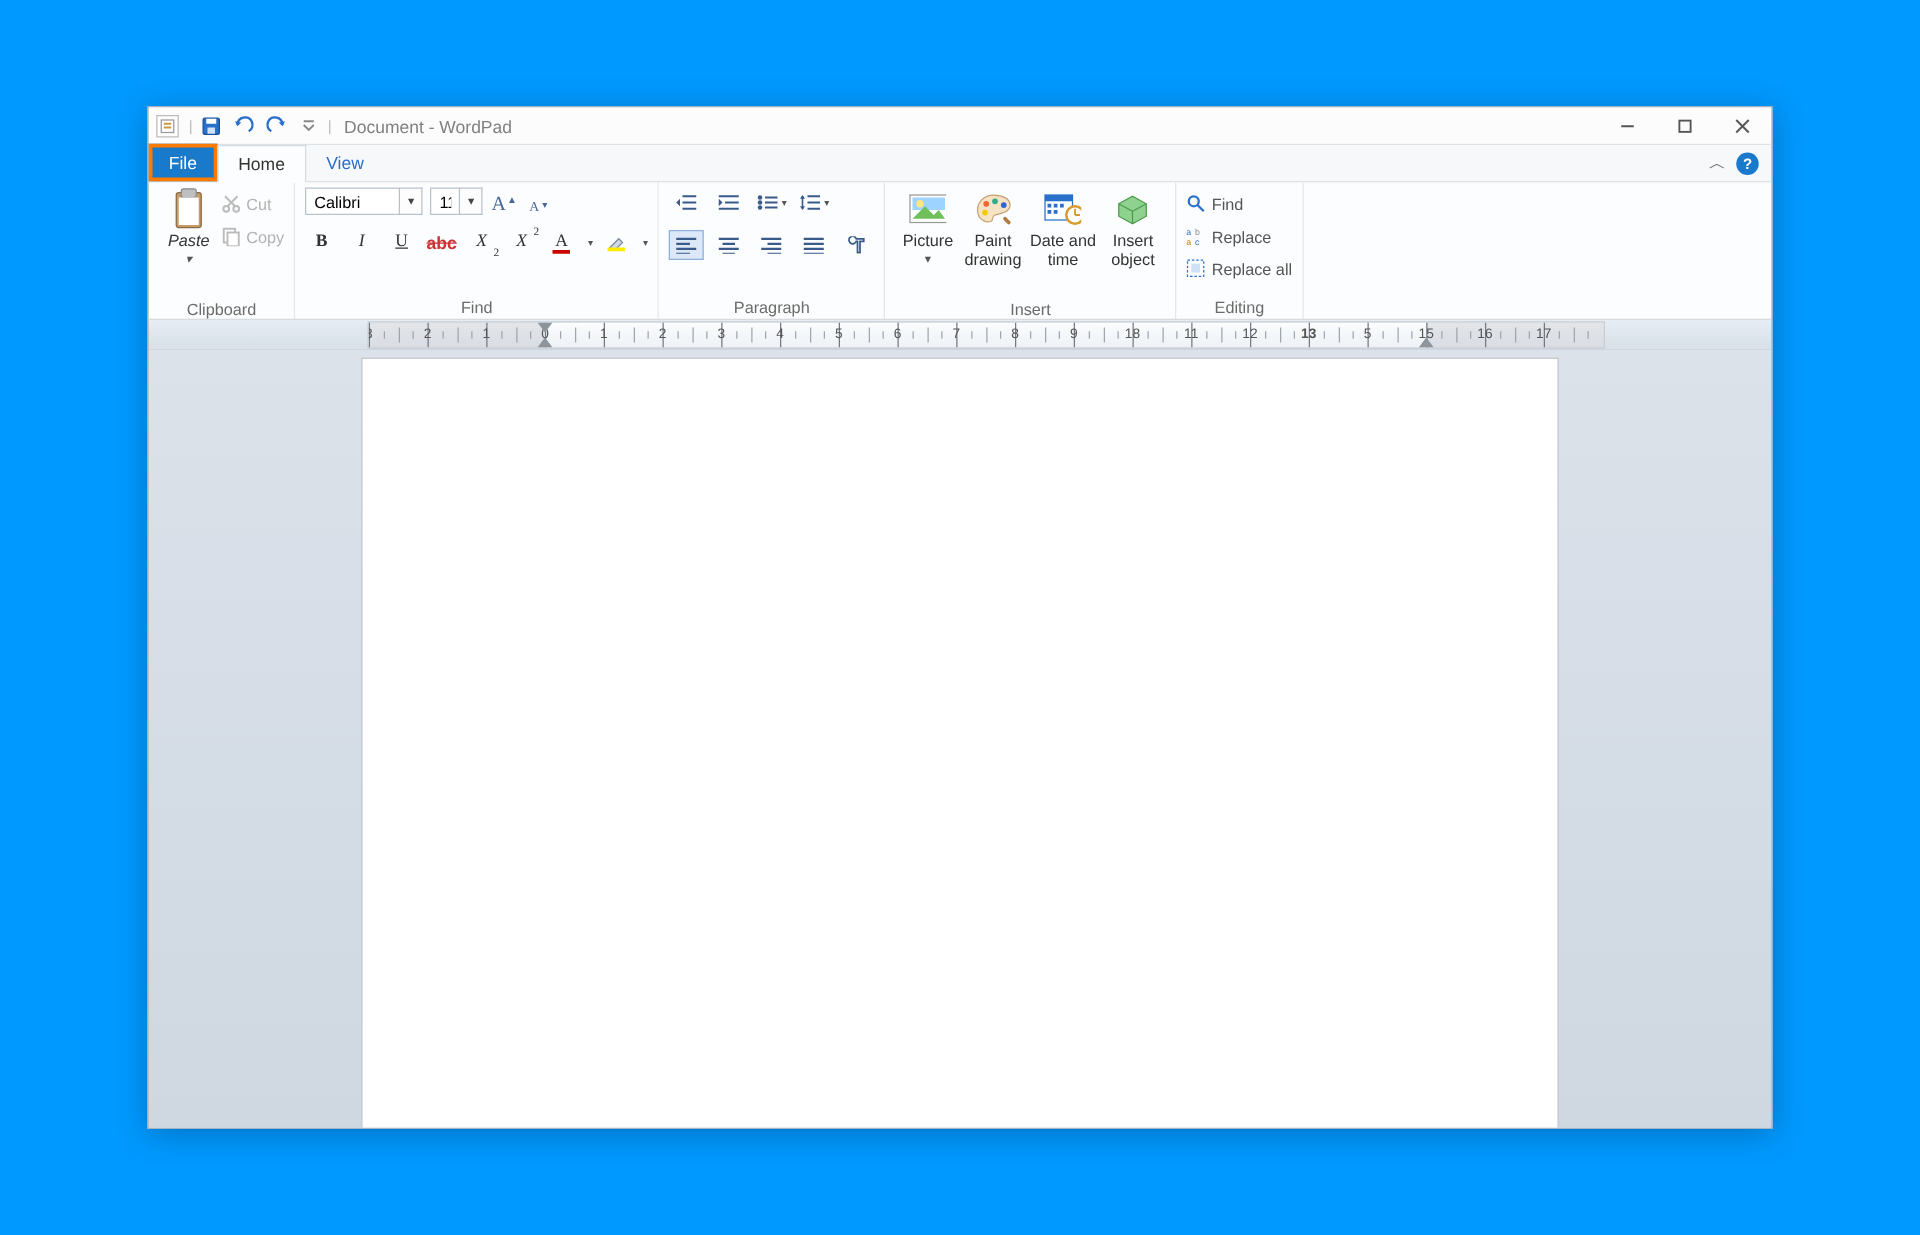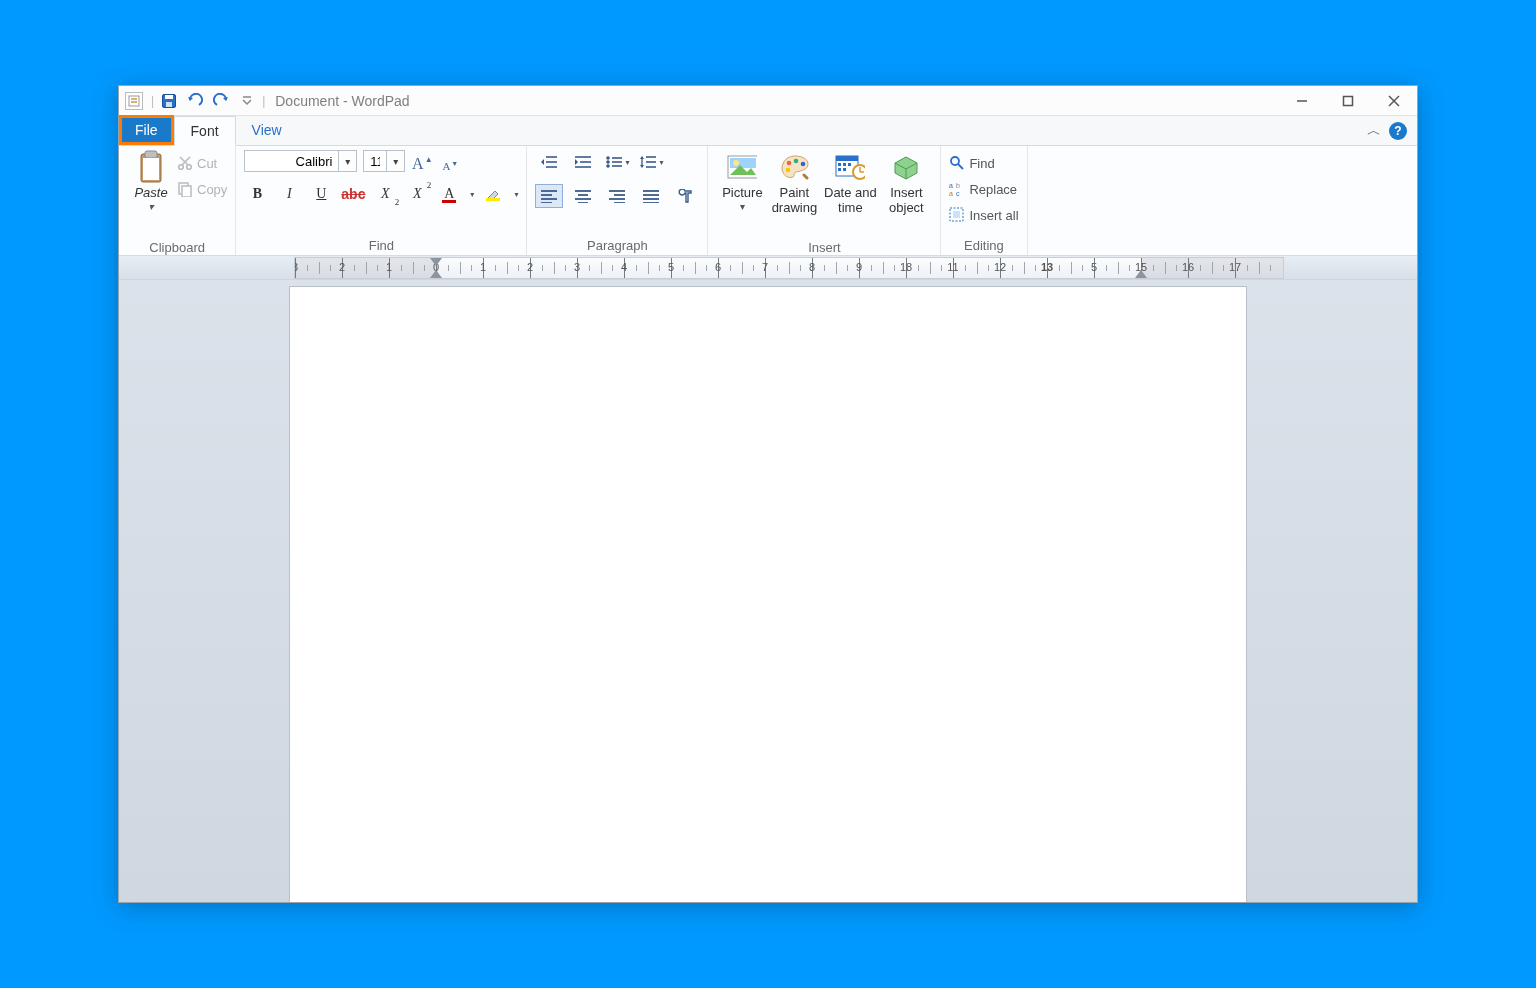--- a/index.html
+++ b/index.html
@@ -54,21 +54,21 @@
   .mini-row { display:flex; align-items:center; gap:4px; height:22px; color:#555; font-size:13px; }
   .mini-row .micon { width:16px; height:16px; display:flex; align-items:center; justify-content:center; }
   .disabled { color:#b3b3b3; }
 
   
   .font-line1 { display:flex; align-items:center; gap:6px; }
   .combo { display:flex; }
   .combo input { height:22px; border:1px solid #b9c2cb; padding:0 6px; font-size:13px; background:#fff; }
   .combo .drop { width:18px; height:22px; border:1px solid #b9c2cb; border-left:none; background:#fdfdfe;
     display:flex; align-items:center; justify-content:center; color:#444; font-size:10px; }
-  .fname input { width:95px;text-align:right; }
+  .fname input { width:76px; }
   .fsize input { width:24px; }
   .aa-btn { width:22px; height:22px; display:flex; align-items:flex-end; justify-content:center;
     color:#486796; font-family:"Segoe UI"; gap:1px; }
   .aa-big{ font-size:16px; line-height:1; } .aa-small{ font-size:11px; line-height:1; }
 
   .font-line2 { display:flex; align-items:center; gap:6px; margin-top:10px; }
   .btn22 { width:26px; height:24px; display:flex; align-items:center; justify-content:center;
     font-size:14px; color:#333; }
   .underline { text-decoration:underline; }
   .strike { text-decoration:line-through; color:#cc3333; font-weight:bold; }
@@ -175,21 +175,21 @@
         <svg width="12" height="12">
             <line x1="1" y1="1" x2="11" y2="11" stroke="#555" stroke-width="1.5"></line>
             <line x1="11" y1="1" x2="1" y2="11" stroke="#555" stroke-width="1.5"></line>
           </svg>
       </div>
     </div>
   </div>
 
   <div class="tabs-row">
     <div class="tab file highlighted">File</div>
-    <div class="tab home">Font</div>
+    <div class="tab home">Home</div>
     <div class="tab">View</div>
     <div class="tabs-right">
       <span class="chevron-up">︿</span>
       <span class="help-circle">?</span>
     </div>
   </div>
 
   <div class="ribbon">
 
     <div class="group">
@@ -466,21 +466,21 @@
           </span>
           <span>Replace</span>
         </div>
         <div class="mini-row">
           <span class="micon">
             <svg width="16" height="16">
                 <rect x="1" y="1" width="13" height="13" fill="none" stroke="#2a6fc9" stroke-dasharray="2 1.5"></rect>
                 <rect x="4" y="4" width="7" height="7" fill="#cfe1f7"></rect>
               </svg>
           </span>
-          <span>Insert all</span>
+          <span>Replace all</span>
         </div>
       </div>
       <div class="glabel">Editing</div>
     </div>
   </div>
 
   <div class="ruler-wrap">
     <div class="ruler" id="ruler" style="width: 940px;">
         <div class="ruler-dark" style="left: 0px; width: 141px;"></div>
         <div class="ruler-dark" style="left: 846px; right: 0px;"></div>

